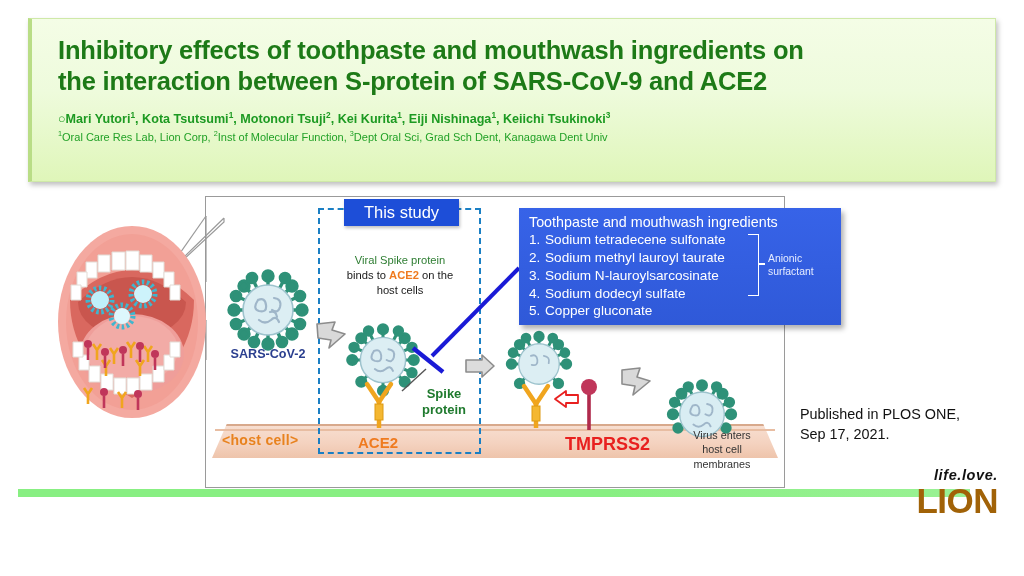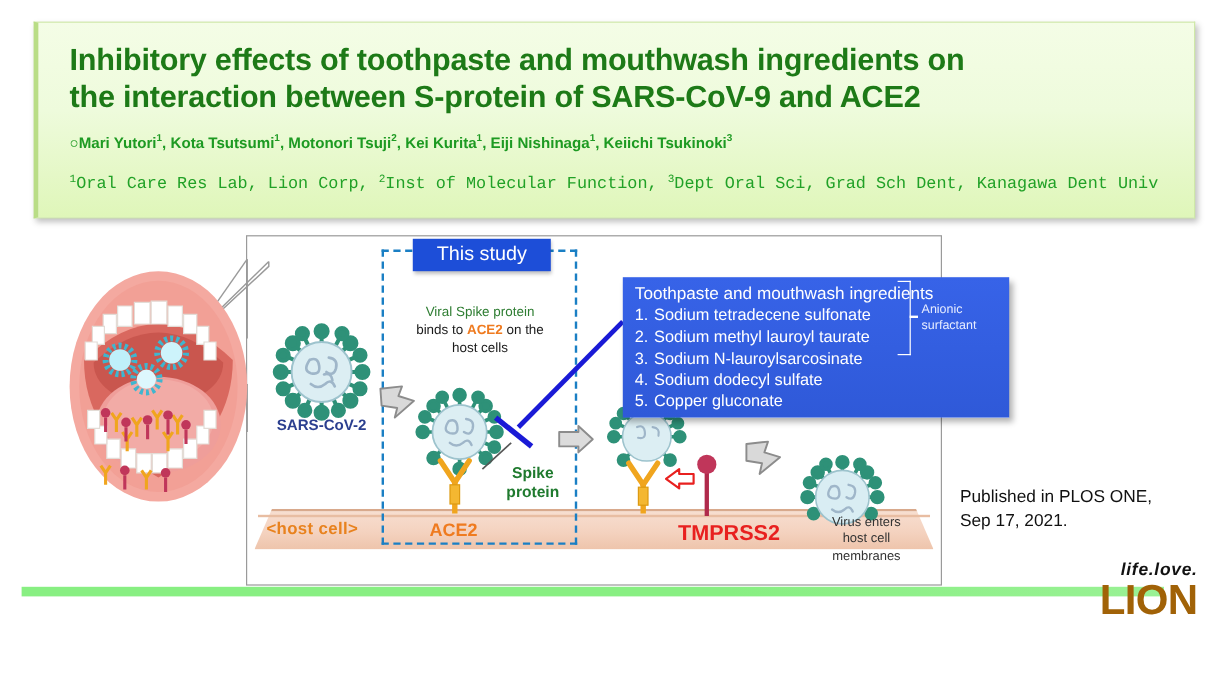--- a/index.html
+++ b/index.html
@@ -40,25 +40,24 @@
   }
   .authors {
     margin-top: 14px;
     font-size: 12.6px;
     font-weight: bold;
     color: #1d9a22;
     white-space: nowrap;
   }
   .authors .circ { font-weight: normal; }
   .affil {
-    margin-top: 20px;
-    font-size: 14px;
+    margin-top: 5px;
+    font-size: 11px;
     color: #21a127;
     white-space: nowrap;
-    font-family: Liberation Mono, monospace;
   }
   sup { font-size: 0.66em; vertical-align: super; line-height: 0; }
 
   
   .diagram-panel {
     position: absolute;
     left: 205px;
     top: 196px;
     width: 580px;
     height: 292px;
@@ -140,21 +139,20 @@
     left: 519px;
     top: 208px;
     width: 322px;
     height: 117px;
     box-sizing: border-box;
     background: #2f5fe0;
     background: linear-gradient(180deg,#3763e8 0%, #2f59d8 100%);
     box-shadow: 3px 4px 5px rgba(0,0,0,0.3);
     padding: 5px 0 4px 10px;
     color: #ffffff;
-    margin-top: 23px;
   }
   .ing-title { font-size: 14.3px; line-height: 1.28; }
   .ing-list { list-style: none; margin: 0; padding: 0; }
   .ing-list li {
     font-size: 13.6px;
     line-height: 1.31;
     white-space: nowrap;
   }
   .ing-list li .num { display: inline-block; width: 16px; }
   .bracket {

